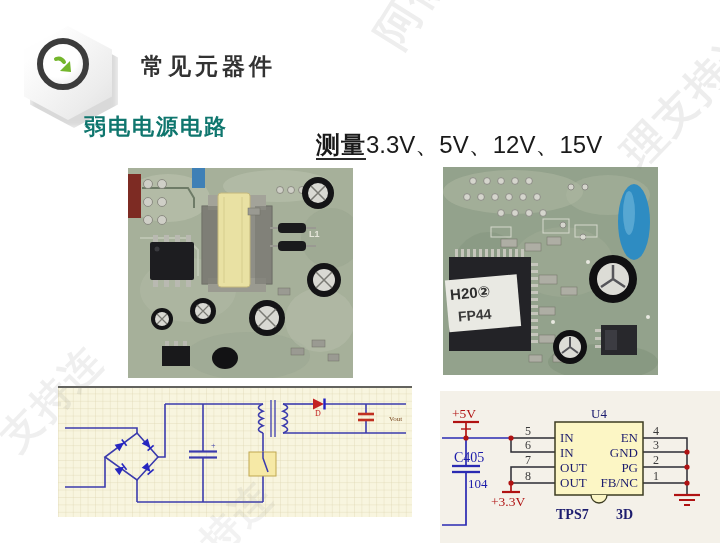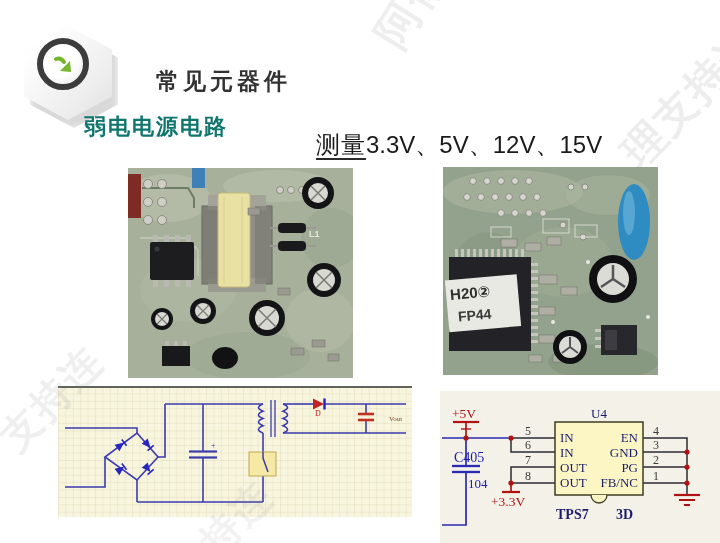--- a/index.html
+++ b/index.html
@@ -18,24 +18,24 @@
   .hex-shadow{position:absolute;left:30px;top:34px;width:88px;height:94px;background:#d9d9d9;
     clip-path:polygon(50% 0,100% 25%,100% 75%,50% 100%,0 75%,0 25%);filter:blur(3px);}
   .hex{position:absolute;left:24px;top:26px;width:88px;height:94px;
     background:linear-gradient(135deg,#fefefe 20%,#ececec 75%,#e0e0e0);
     clip-path:polygon(50% 0,100% 25%,100% 75%,50% 100%,0 75%,0 25%);}
   .ring{position:absolute;left:37px;top:38px;width:52px;height:52px;box-sizing:border-box;
     border:6px solid #3c3c3c;border-radius:50%;
     background:radial-gradient(circle at 35% 30%,#ffffff 55%,#e3e3e3);}
   .ring svg{position:absolute;left:7px;top:7px;}
   
-  .title{position:absolute;left:140px;top:50px;margin:16px;font-size:23px;font-weight:600;color:#323232;letter-spacing:4px;}
+  .title{position:absolute;left:140px;top:50px;margin:1px;font-size:23px;font-weight:600;color:#323232;letter-spacing:4px;}
   .subtitle{position:absolute;left:84px;top:112px;margin:0;font-size:22px;font-weight:700;color:#0f766e;letter-spacing:2px;}
   .measure{position:absolute;left:316px;top:129px;font-size:24px;color:#1a1a1a;}
-  .measure .mz{font-weight:400;border-bottom:2px solid #2a2a2a;letter-spacing:1px;}
+  .measure .mz{font-weight:700;border-bottom:2px solid #2a2a2a;letter-spacing:1px;}
   
   .photo-left{position:absolute;left:128px;top:168px;}
   .photo-right{position:absolute;left:443px;top:167px;}
   .sch-left{position:absolute;left:58px;top:386px;}
   .sch-right{position:absolute;left:440px;top:391px;}
   .schematic text{font-family:"Liberation Serif","DejaVu Serif",serif;}
   
   .brand{position:absolute;left:578px;top:497px;display:flex;align-items:center;gap:1px;z-index:6;}
   .brand span{font-size:19px;font-weight:700;color:rgba(165,165,165,.85);letter-spacing:3px;
     font-family:"Liberation Sans",sans-serif;}

